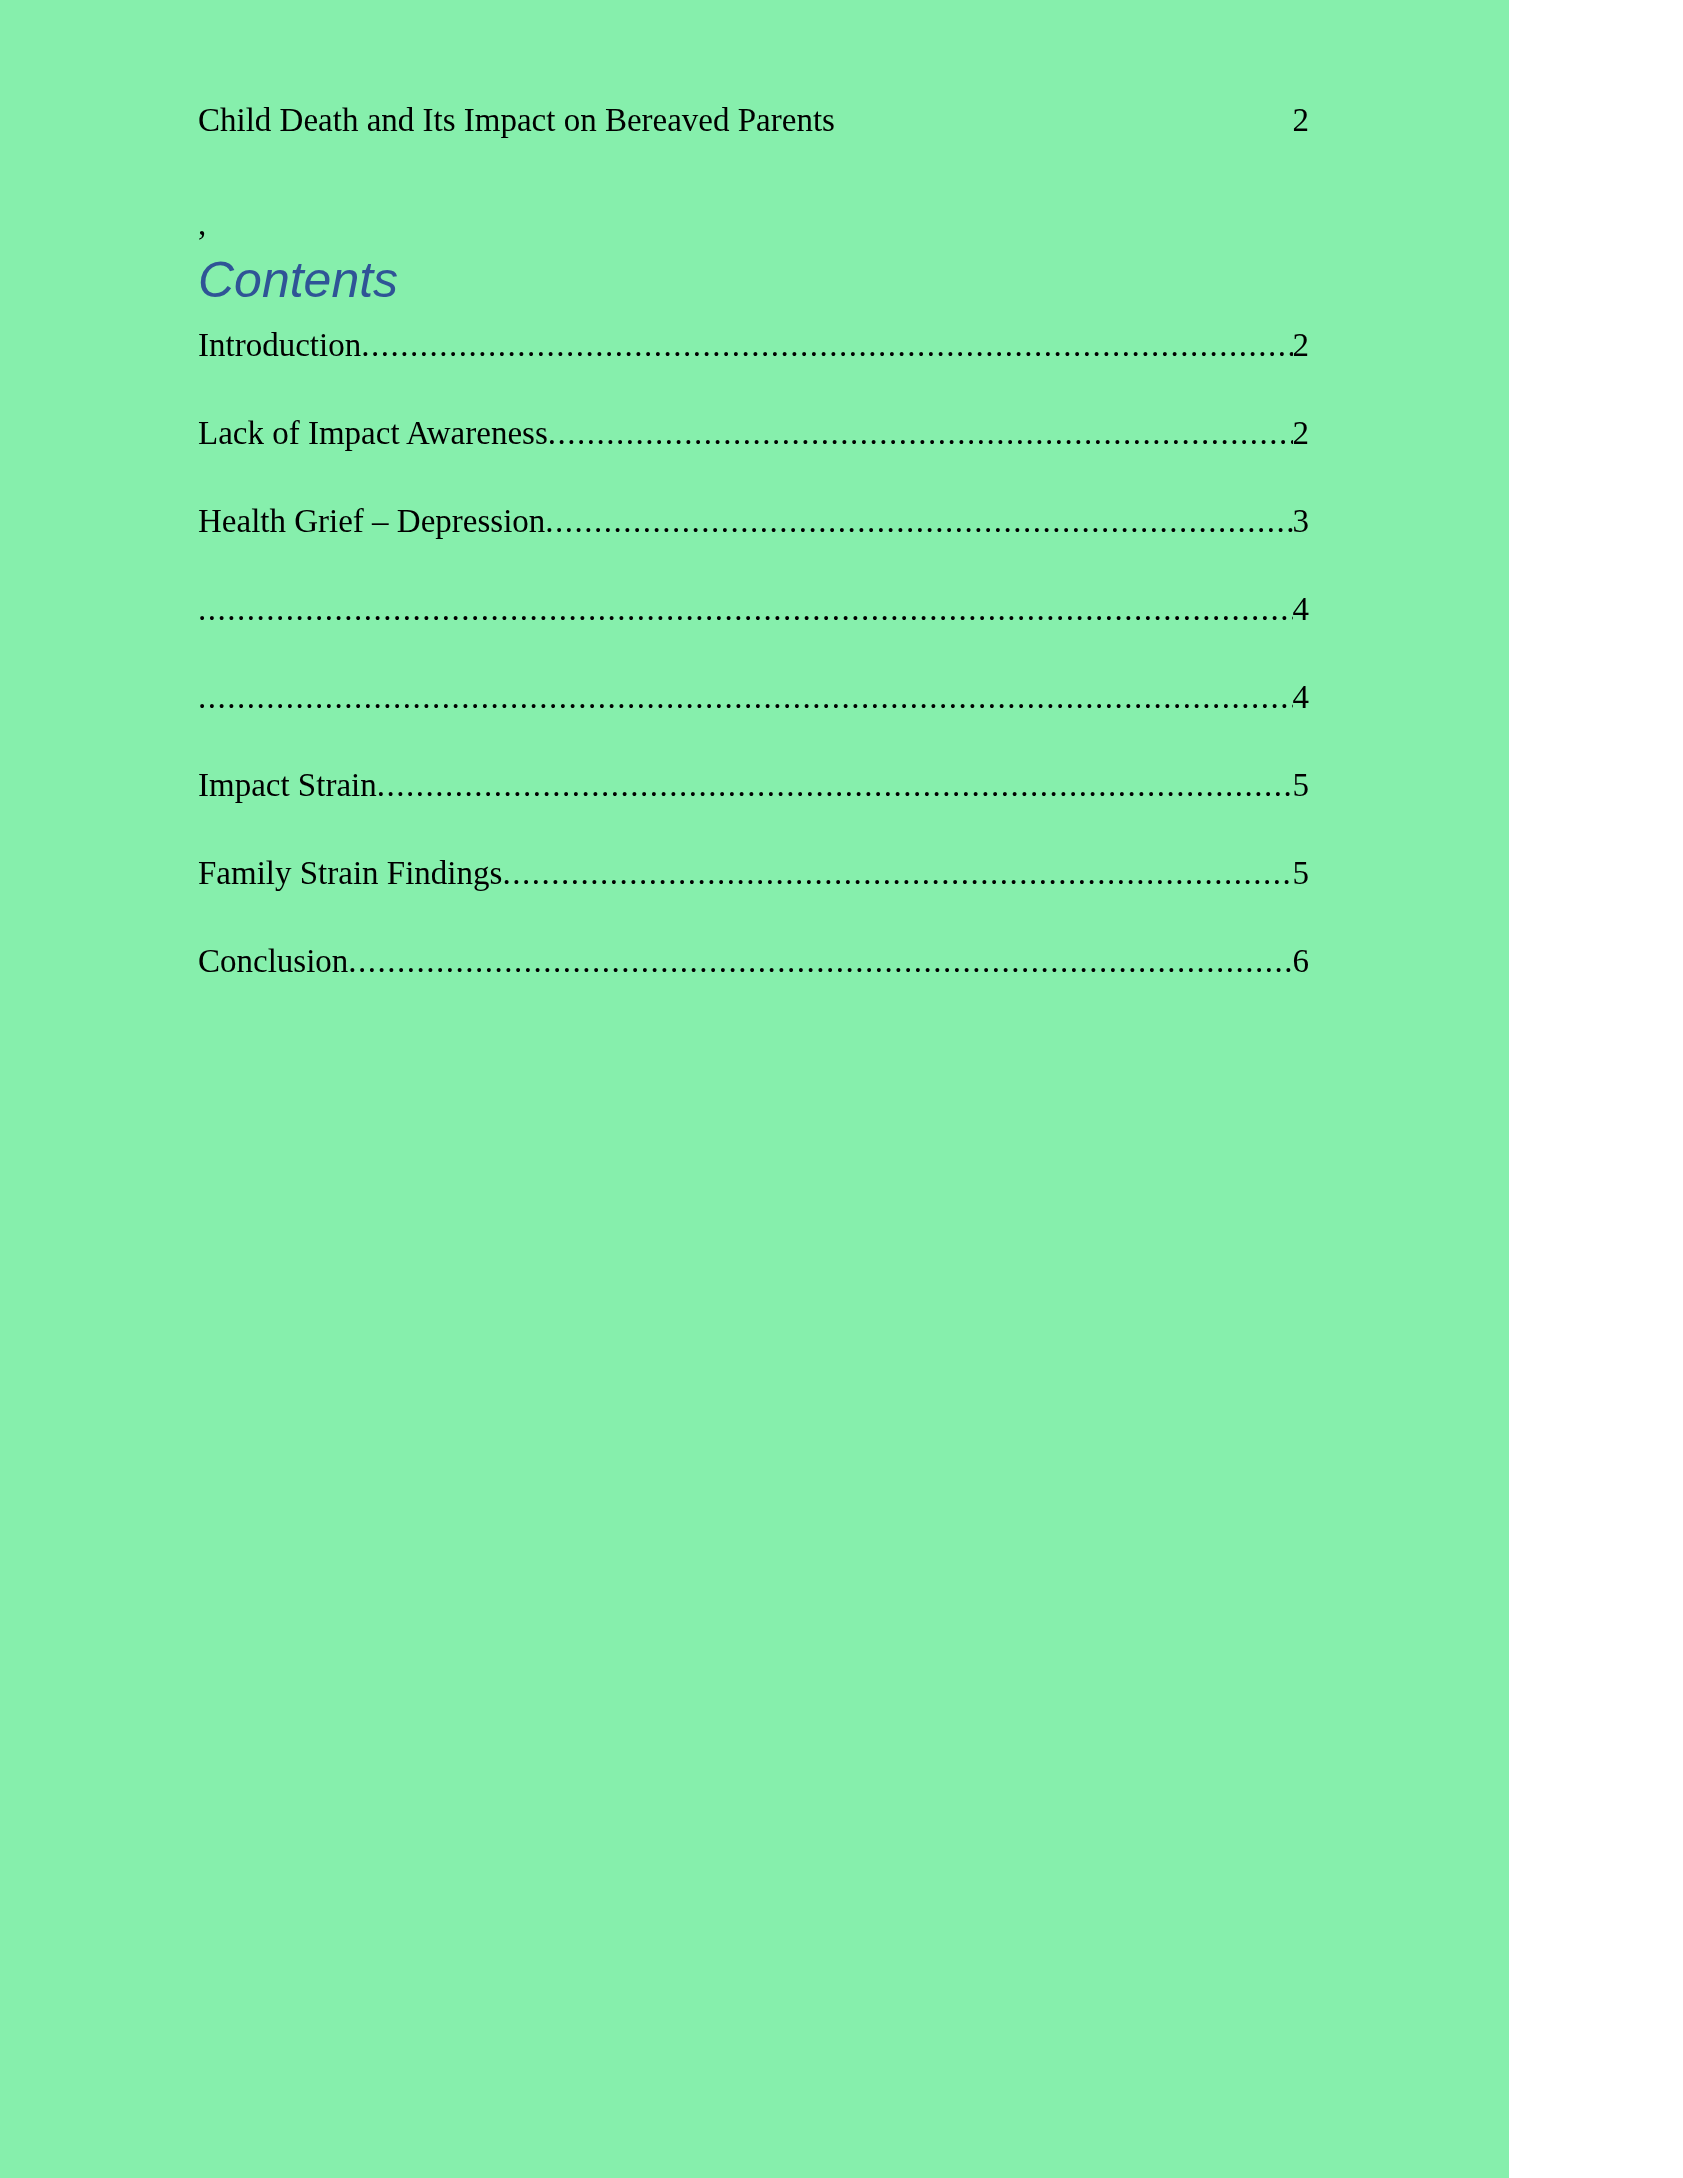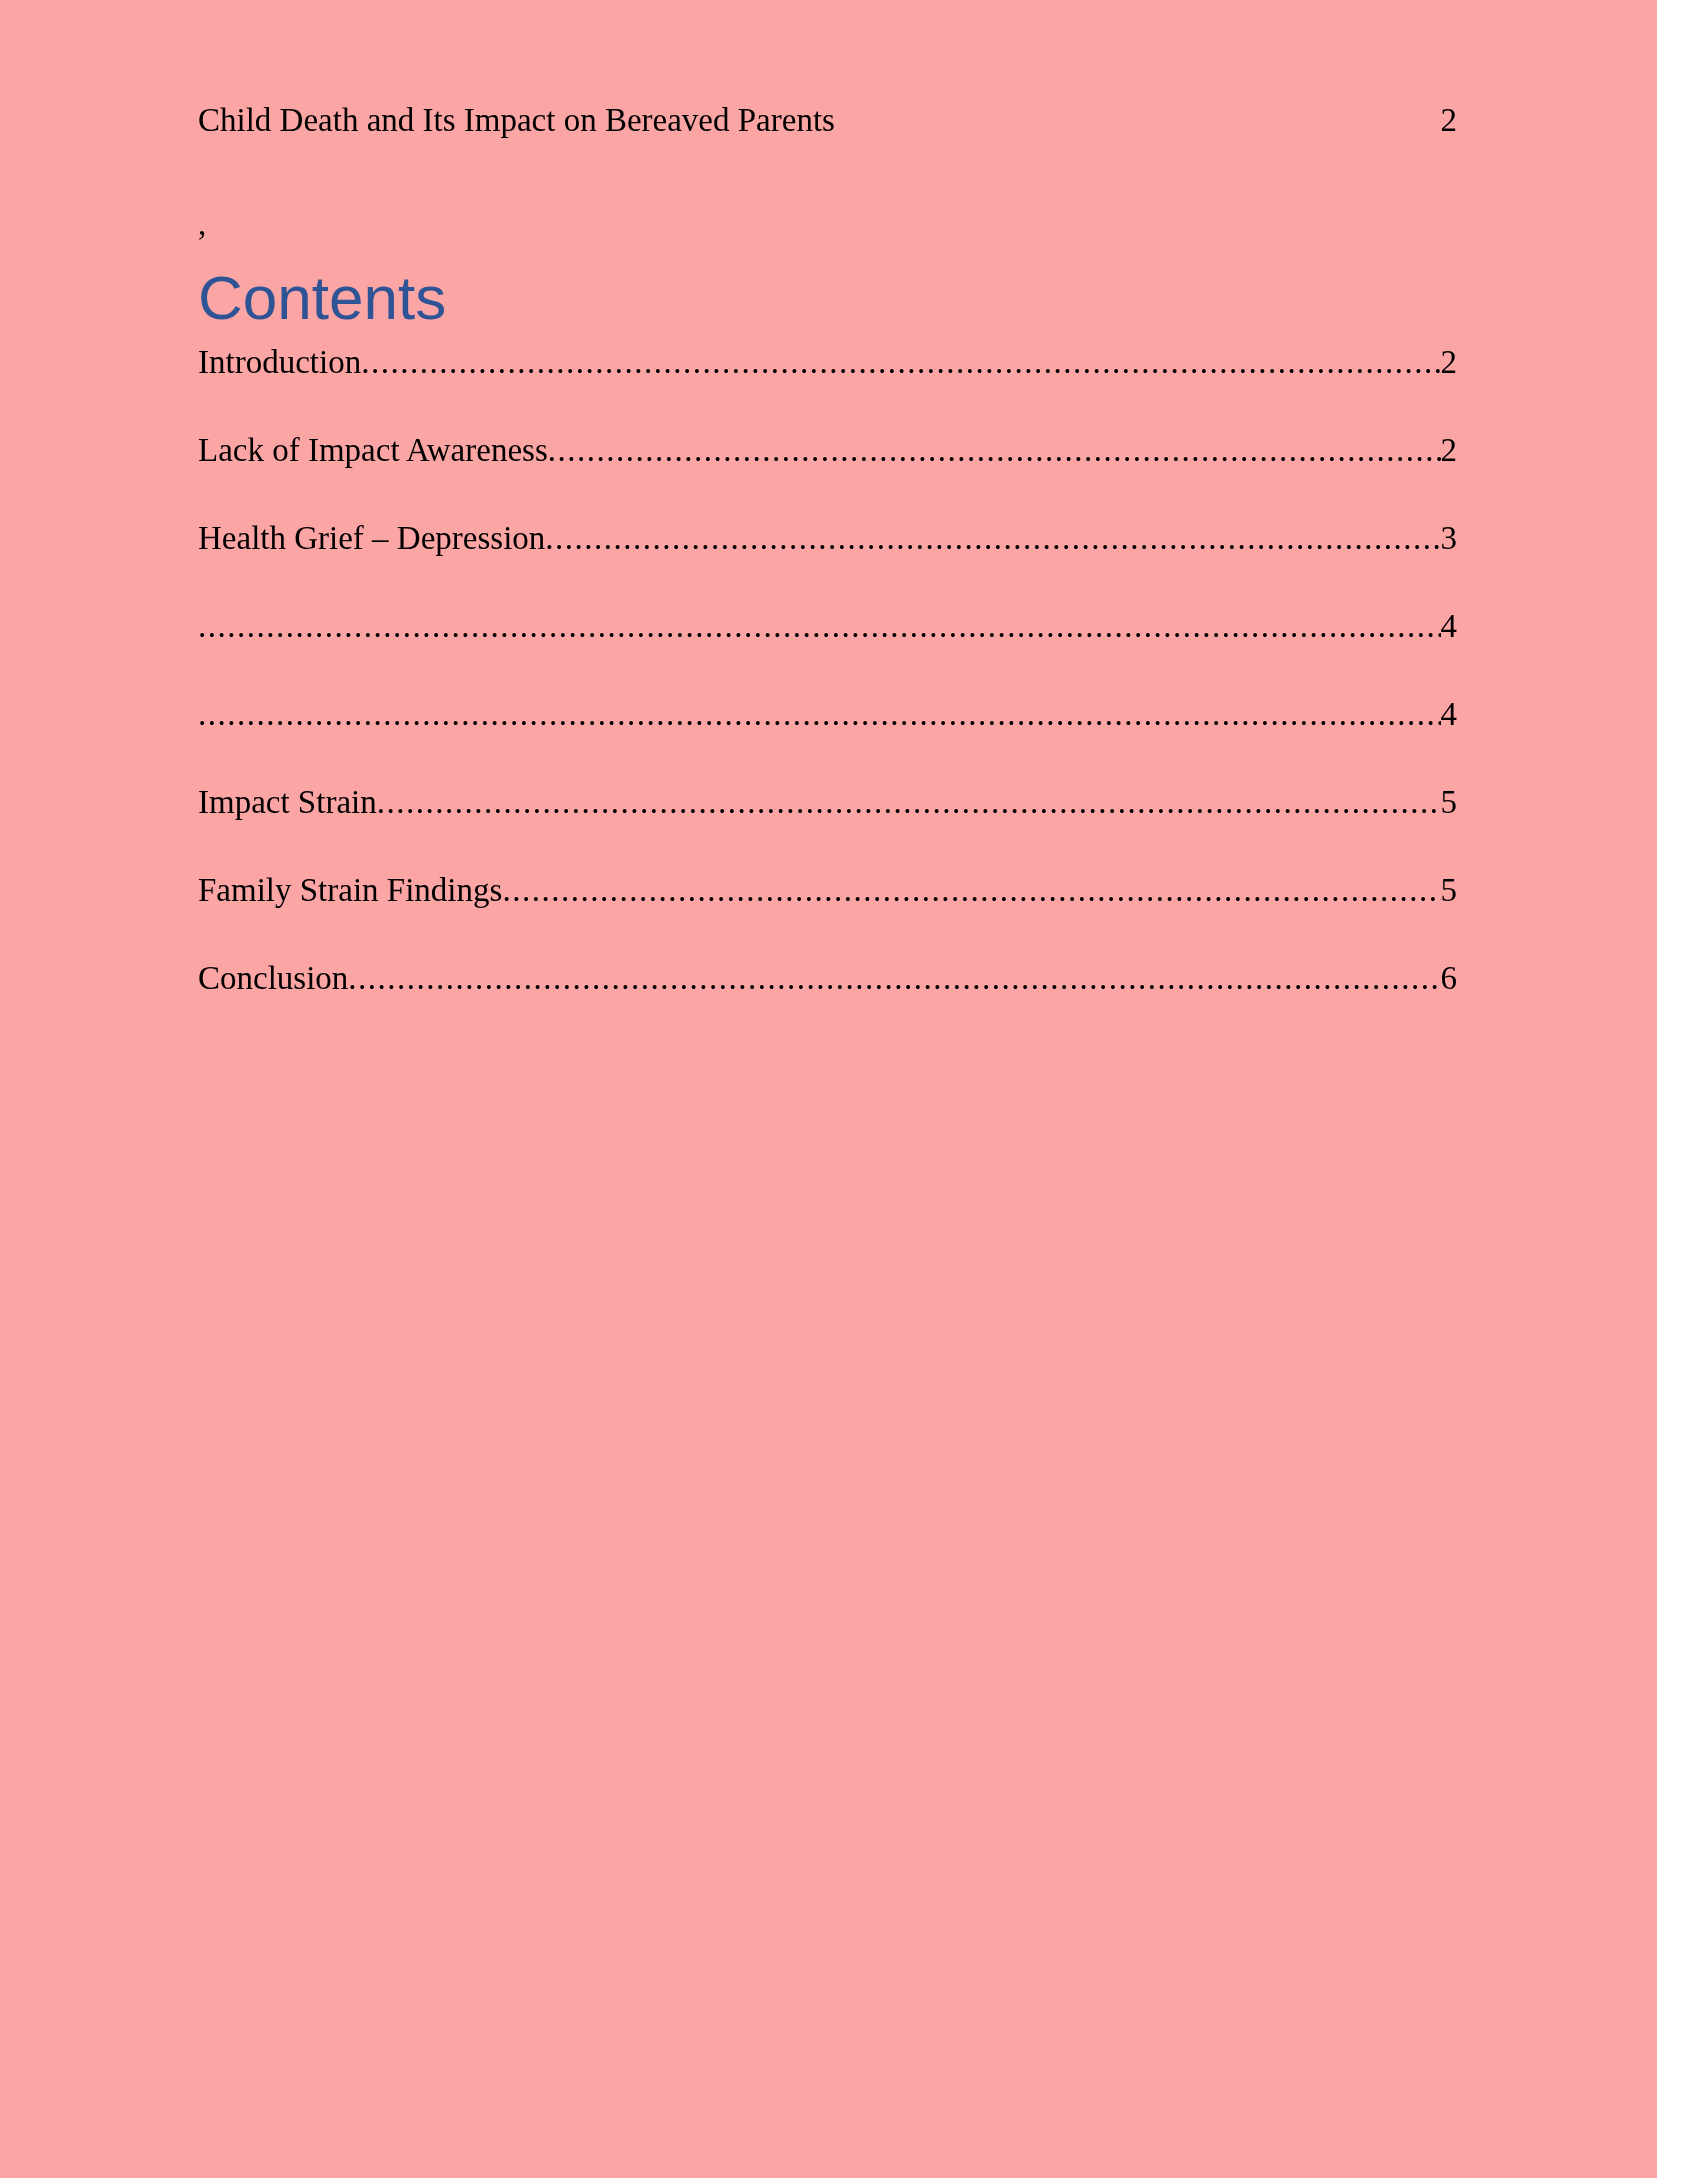--- a/index.html
+++ b/index.html
@@ -6,23 +6,23 @@
 
   html, body {
     width: 1683px;
     height: 2178px;
     background: #ffffff;
     overflow: hidden;
   }
 
   .page {
     position: relative;
-    width: 1657px;
+    width: 1509px;
     height: 2178px;
-    background: #fca5a5;
+    background: #86efac;
     color: #000000;
     font-family: "Liberation Serif", serif;
     font-size: 33px;
     padding: 101px 200px 0 198px;
   }
 
   .doc-header {
     display: flex;
     justify-content: space-between;
     align-items: baseline;
@@ -30,27 +30,28 @@
   }
 
   .header-title { white-space: nowrap; }
 
   .stray-comma {
     margin-top: 66px;
     line-height: 38px;
   }
 
   .contents-heading {
-    margin-top: 26px;
+    margin-top: 9px;
     font-family: "Liberation Sans", sans-serif;
     font-weight: 400;
-    font-size: 62px;
+    font-size: 50px;
     line-height: 57px;
     color: #2F5496;
     letter-spacing: 0px;
+    font-style: italic;
   }
 
   .toc {
     margin-top: 16px;
   }
 
   .toc-entry {
     display: flex;
     align-items: flex-start;
     line-height: 40px;

